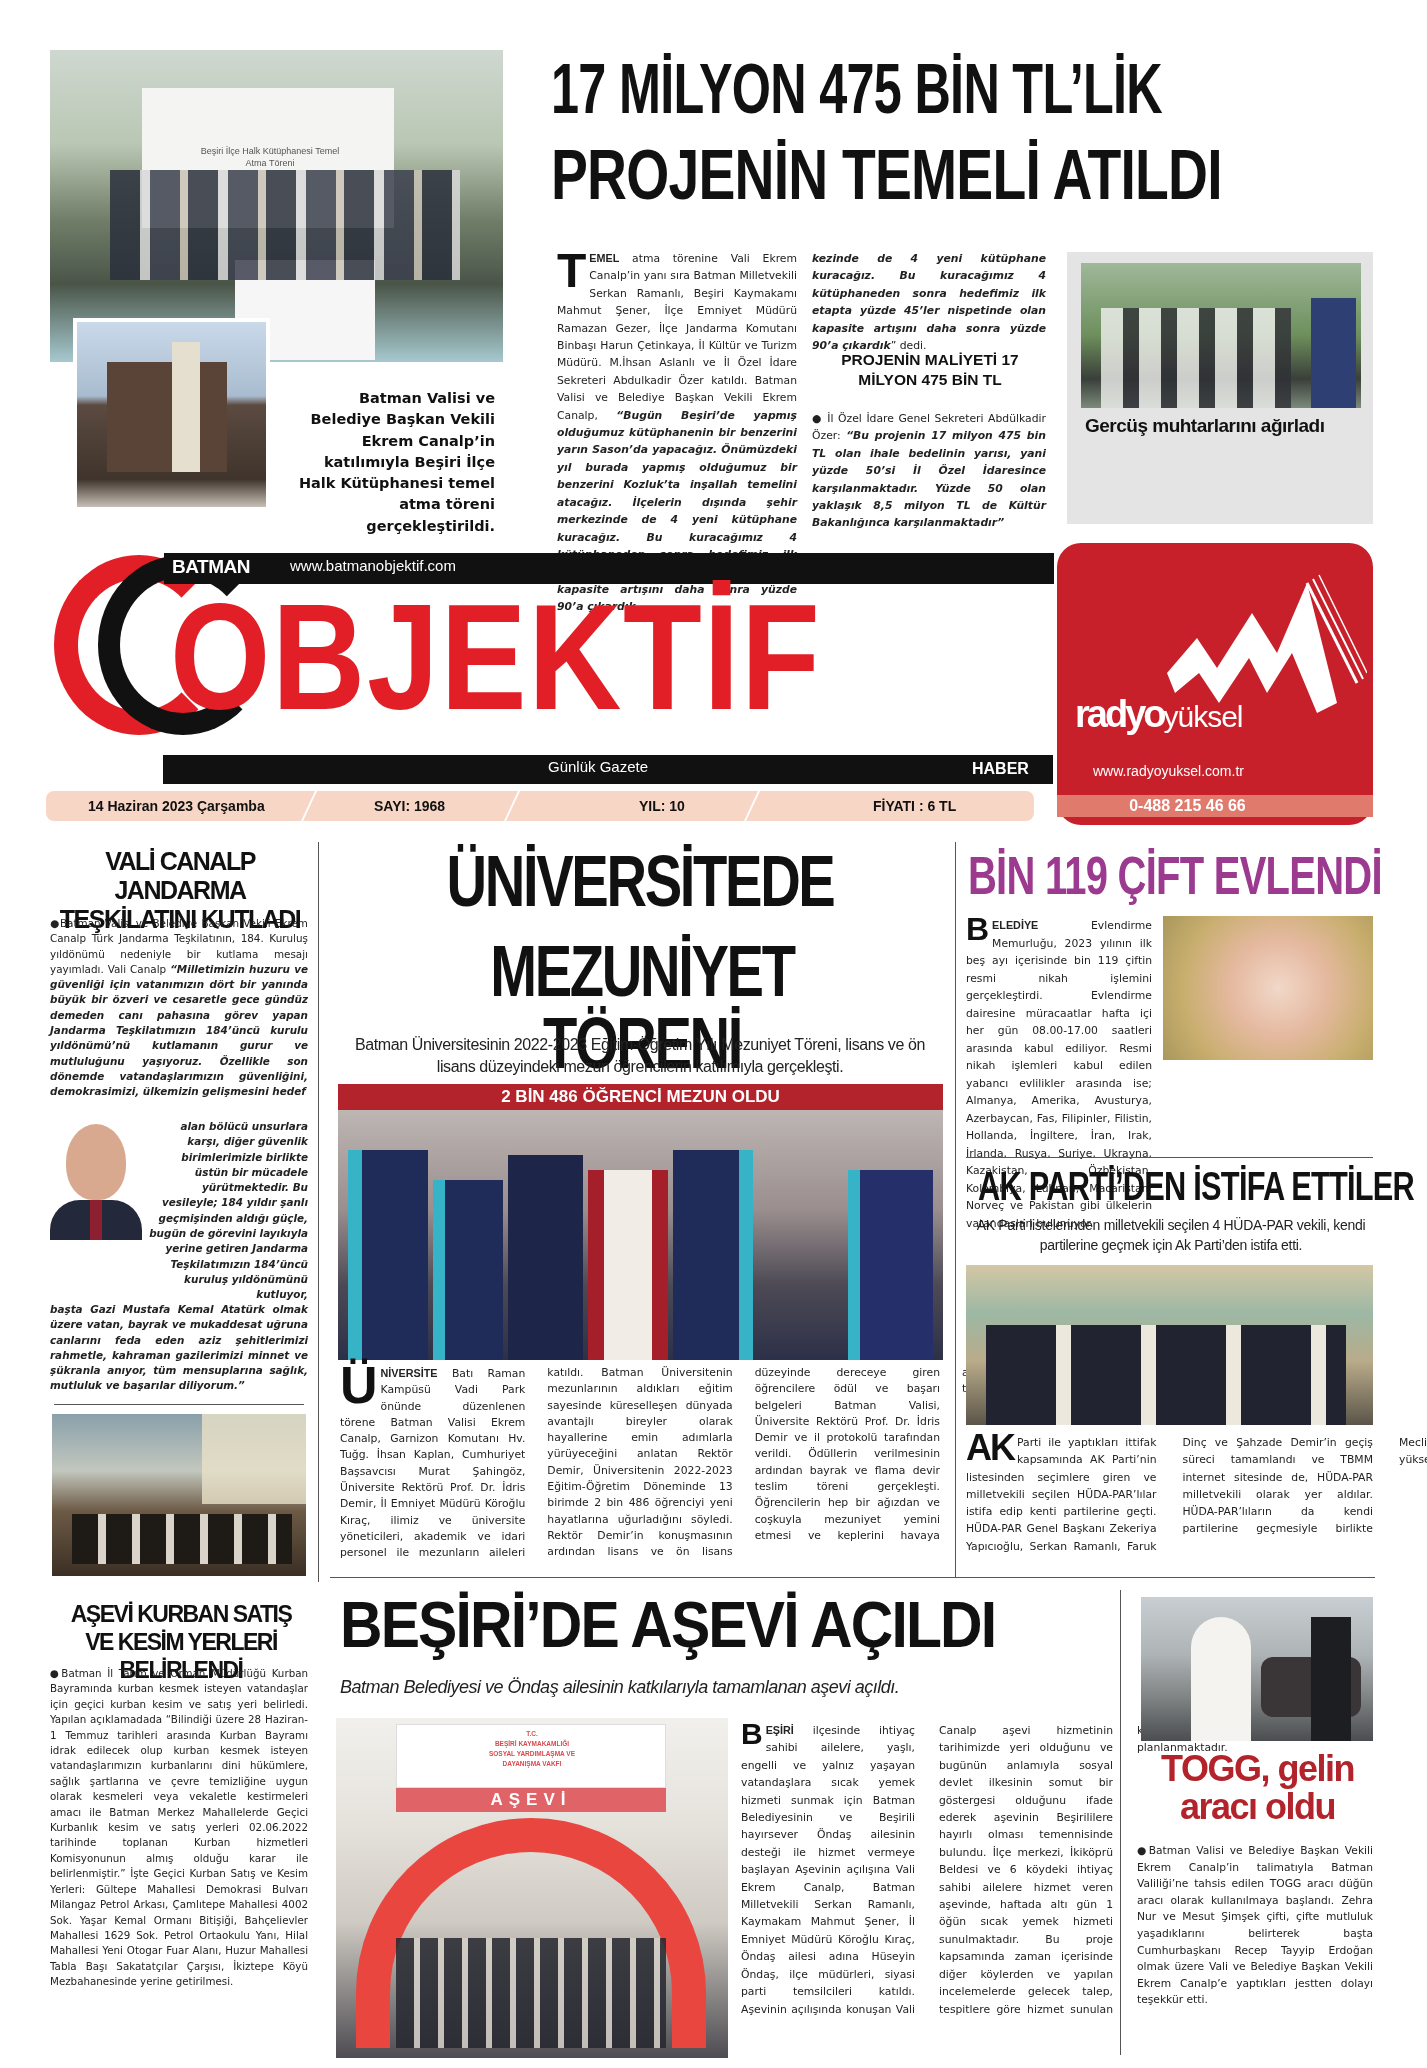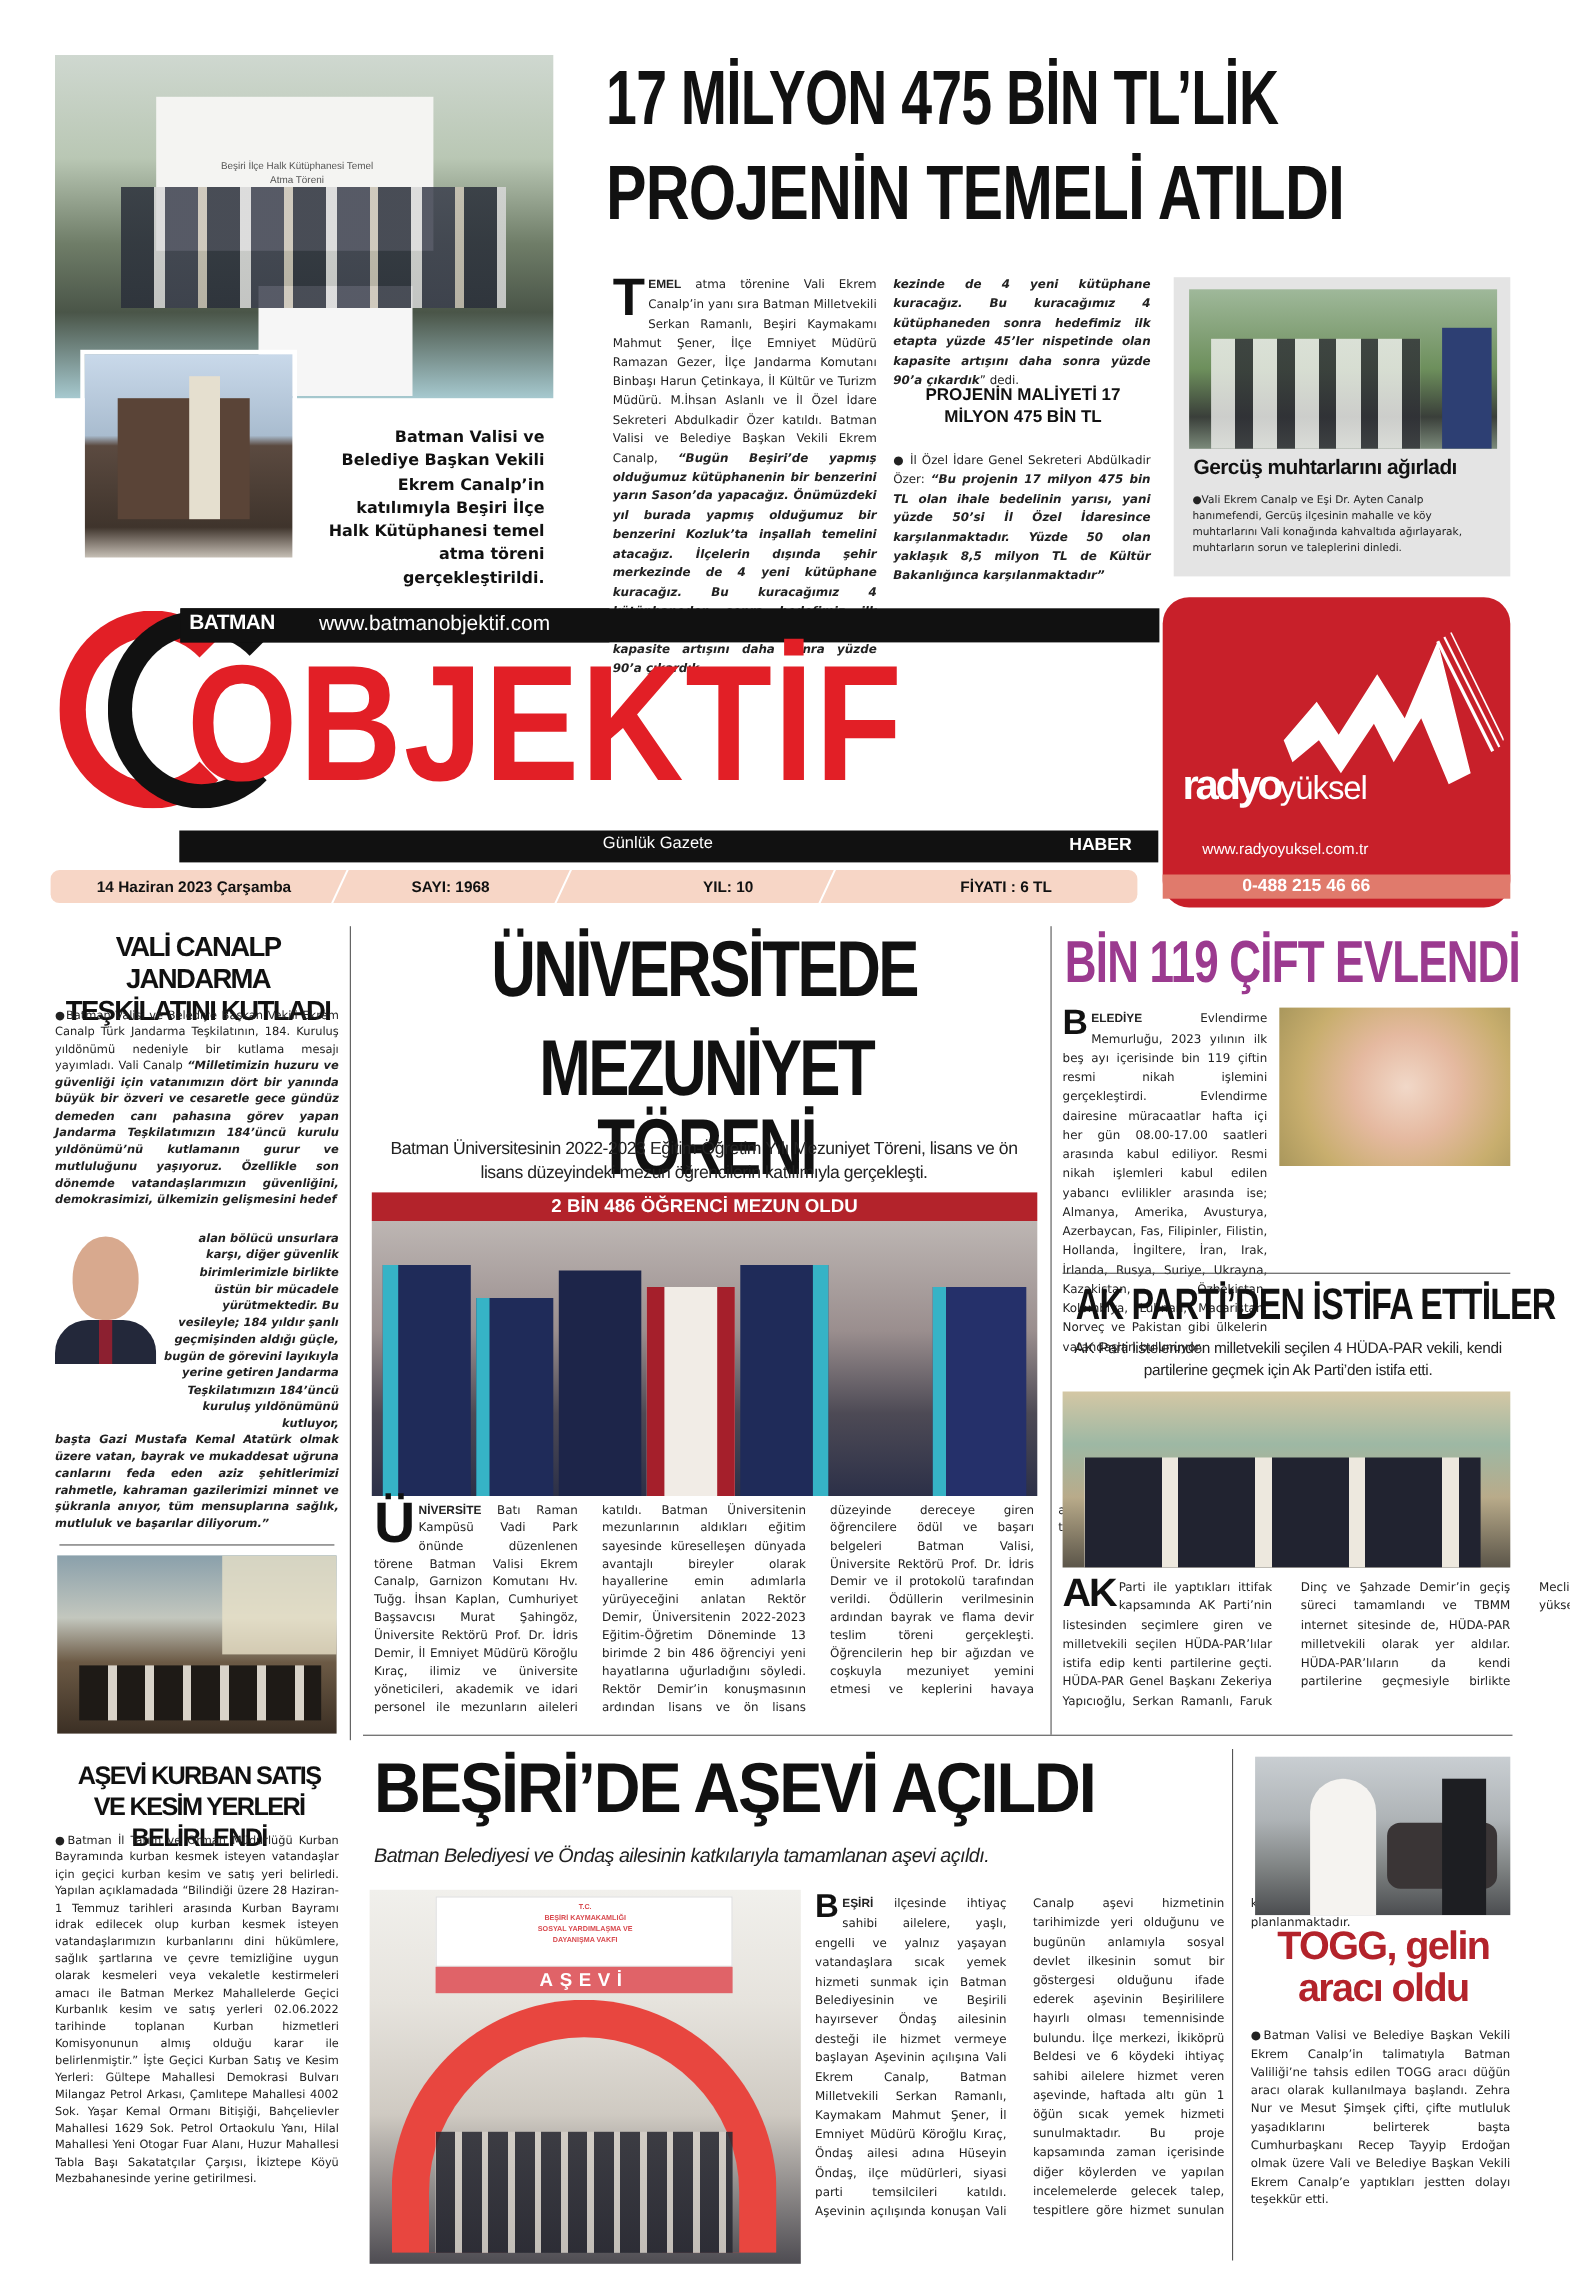--- a/index.html
+++ b/index.html
@@ -46,30 +46,29 @@
 <div class="abs body bullet" style="left:812px;top:410px;width:234px;font-size:10.8px;line-height:17.4px;">
   <span>İl Özel İdare Genel Sekreteri Abdülkadir Özer: </span><span class="it">“Bu projenin 17 milyon 475 bin TL olan ihale bedelinin yarısı, yani yüzde 50’si İl Özel İdaresince karşılanmaktadır. Yüzde 50 olan yaklaşık 8,5 milyon TL de Kültür Bakanlığınca karşılanmaktadır”</span>
 </div>
 
 <div class="abs" style="left:1067px;top:252px;width:306px;height:272px;background:#e4e4e4;">
   <div class="photo" style="left:14px;top:11px;width:280px;height:145px;background:linear-gradient(180deg,#9fb89a 0%,#6d8f5c 50%,#3a3f3a 80%,#7b8a7a 100%);">
     <div class="abs" style="left:20px;top:45px;width:190px;height:100px;background:repeating-linear-gradient(90deg,#f1f1ef 0 22px,#2e2f35 22px 38px);opacity:.8"></div>
     <div class="abs" style="left:230px;top:35px;width:45px;height:110px;background:#2d3f73;"></div>
   </div>
   <div class="abs" style="left:18px;top:163px;font-weight:bold;font-size:19px;letter-spacing:-.5px;white-space:nowrap;">Gercüş muhtarlarını ağırladı</div>
-  <div class="abs bullet" style="left:17px;top:196px;width:272px;font-family:'DejaVu Sans',sans-serif;font-size:9.6px;line-height:14.5px;color:#222;">Vali Ekrem Canalp ve Eşi Dr. Ayten Canalp hanımefendi, Gercüş ilçesinin mahalle ve köy muhtarlarını Vali konağında kahvaltıda ağırlayarak, muhtarların sorun ve taleplerini dinledi.</div>
 </div>
 
 <div class="abs" style="left:40px;top:540px;width:1000px;height:250px;">
   <div class="abs" style="left:14px;top:15px;width:170px;height:180px;border-radius:50%;border:24px solid #e21f26;border-right-color:transparent;"></div>
   <div class="abs" style="left:58px;top:15px;width:170px;height:180px;border-radius:50%;border:22px solid #111;border-right-color:transparent;"></div>
   <div class="abs" style="left:124px;top:13px;width:390px;height:31px;background:#111;"></div>
   <div class="abs" style="left:124px;top:13px;width:890px;height:31px;background:#111;width:890px;"></div>
   <div class="abs" style="left:132px;top:16px;color:#fff;font-weight:bold;font-size:19px;letter-spacing:-.5px;">BATMAN</div>
-  <div class="abs" style="left:250px;top:17px;color:#fff;font-family:'Liberation Sans Narrow','Liberation Sans',sans-serif;font-size:19px;">www.batmanobjektif.com</div>
+  <div class="abs" style="left:250px;top:17px;color:#fff;font-family:'Liberation Sans Narrow','Liberation Sans',sans-serif;font-size:15px;">www.batmanobjektif.com</div>
   <div class="abs hl" style="left:130px;top:42px;font-size:150px;color:#e21f26;transform:scaleX(0.86);letter-spacing:2px;white-space:nowrap;">OBJEKTİF</div>
   <div class="abs" style="left:123px;top:215px;width:890px;height:29px;background:#111;"></div>
   <div class="abs" style="left:508px;top:218px;color:#fff;font-size:15px;">Günlük Gazete</div>
   <div class="abs" style="left:932px;top:220px;color:#fff;font-weight:bold;font-size:16px;">HABER</div>
 </div>
 <div class="abs" style="left:46px;top:791px;width:988px;height:30px;background:#f7d6c6;border-radius:8px;">
   <div class="abs" style="left:42px;top:7px;font-weight:bold;font-size:14px;">14 Haziran 2023 Çarşamba</div>
   <div class="abs" style="left:262px;top:0;width:2px;height:30px;background:#fff;transform:skewX(-25deg);"></div>
   <div class="abs" style="left:328px;top:7px;font-weight:bold;font-size:14px;">SAYI: 1968</div>
   <div class="abs" style="left:465px;top:0;width:2px;height:30px;background:#fff;transform:skewX(-25deg);"></div>

